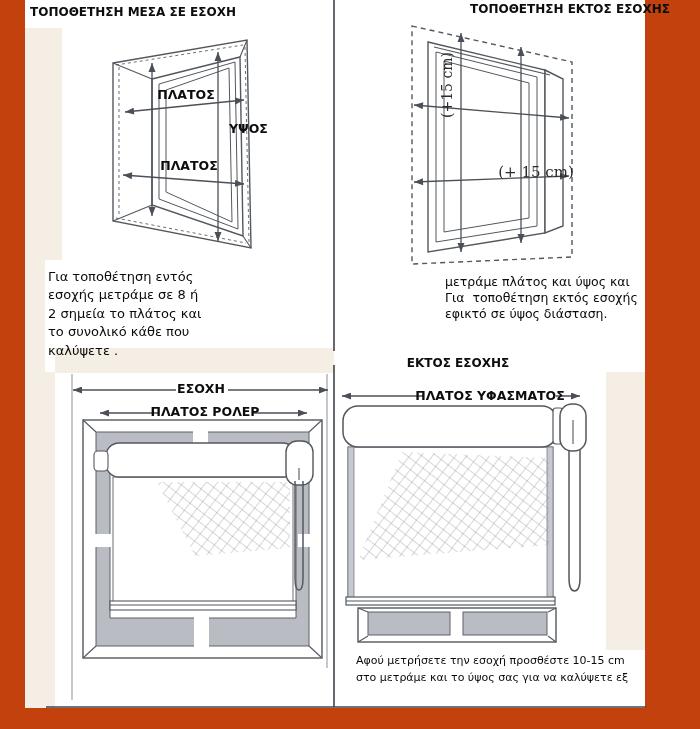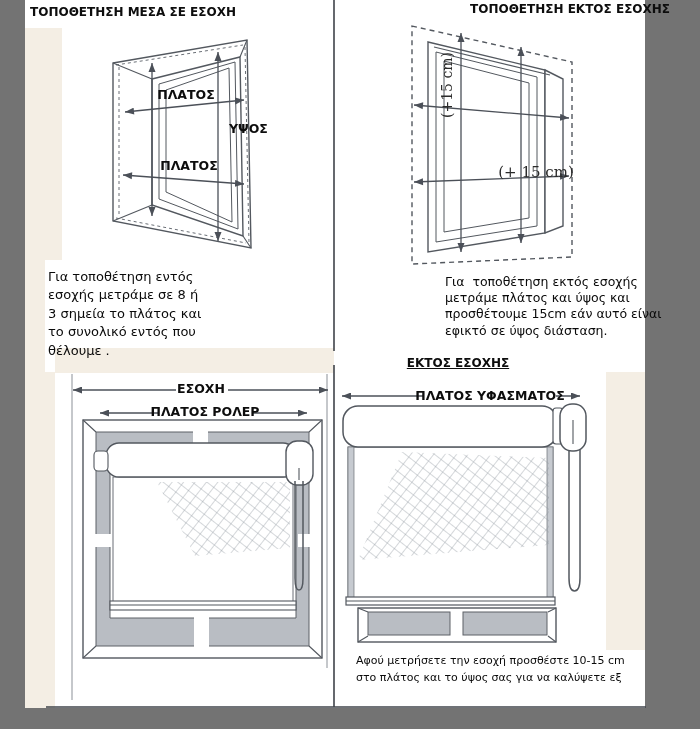--- a/index.html
+++ b/index.html
@@ -1,24 +1,24 @@
 <!DOCTYPE html>
 <html><head>
 <meta charset="utf-8">
 <style>
   html,body{margin:0;padding:0;}
-  .page{position:relative;width:700px;height:729px;background:#737373;overflow:hidden;
+  .page{position:relative;width:700px;height:729px;background:#c2410c;overflow:hidden;
         font-family:"DejaVu Sans",sans-serif;}
   .panel{position:absolute;left:25px;top:0;width:620px;height:708px;background:#ffffff;}
   .patch{position:absolute;background:#f4eee4;}
   svg.art{position:absolute;left:0;top:0;z-index:3;}
   .htitle{position:absolute;z-index:4;font-weight:bold;font-size:12px;color:#0d0d0d;white-space:pre;}
   .t-tl{left:30px;top:5px;}
   .t-tr{left:470px;top:2px;text-align:right;}
-  .t-br{left:378px;top:356px;width:160px;text-align:center;text-decoration:underline;}
+  .t-br{left:378px;top:356px;width:160px;text-align:center;}
   .note{position:absolute;z-index:4;font-weight:normal;color:#0a0a0a;}
   .note .nl{display:block;white-space:pre;}
   .note-left{left:48px;top:268px;font-size:13px;line-height:18.4px;}
   .note-right{left:445px;top:274px;font-size:12.5px;line-height:16.2px;}
   .note-bottom{left:356px;top:652px;font-size:11px;line-height:17px;}
   
   .wfill{fill:#ffffff;stroke:#53585f;stroke-width:1.4;}
   .nf{fill:none;stroke:#53585f;stroke-width:1;}
   .ln{stroke:#53585f;stroke-width:1.1;fill:none;}
   .dash{stroke:#6a6f76;stroke-width:1;fill:none;stroke-dasharray:3 3;}
@@ -45,33 +45,32 @@
   <div class="patch" style="left:55px;top:348px;width:279px;height:25px;"></div>
   <div class="patch" style="left:606px;top:372px;width:39px;height:278px;"></div>
 
   <div class="htitle t-tl">ΤΟΠΟΘΕΤΗΣΗ ΜΕΣΑ ΣΕ ΕΣΟΧΗ</div>
   <div class="htitle t-tr">ΤΟΠΟΘΕΤΗΣΗ ΕΚΤΟΣ ΕΣΟΧΗΣ</div>
   <div class="htitle t-br">ΕΚΤΟΣ ΕΣΟΧΗΣ</div>
 
   <div class="note note-left">
     <span class="nl">Για τοποθέτηση εντός</span>
     <span class="nl">εσοχής μετράμε σε 8 ή</span>
-    <span class="nl">3 σημεία το πλάτος και</span>
-    <span class="nl">το συνολικό εντός που</span>
-    <span class="nl">θέλουμε .</span>
+    <span class="nl">2 σημεία το πλάτος και</span>
+    <span class="nl">το συνολικό κάθε που</span>
+    <span class="nl">καλύψετε .</span>
   </div>
   <div class="note note-right">
+    <span class="nl">μετράμε πλάτος και ύψος και</span>
     <span class="nl">Για  τοποθέτηση εκτός εσοχής</span>
-    <span class="nl">μετράμε πλάτος και ύψος και</span>
-    <span class="nl">προσθέτουμε 15cm εάν αυτό είναι</span>
     <span class="nl">εφικτό σε ύψος διάσταση.</span>
   </div>
   <div class="note note-bottom">
     <span class="nl">Αφού μετρήσετε την εσοχή προσθέστε 10-15 cm</span>
-    <span class="nl">στο πλάτος και το ύψος σας για να καλύψετε εξ</span>
+    <span class="nl">στο μετράμε και το ύψος σας για να καλύψετε εξ</span>
   </div>
 
   <svg class="art" width="700" height="729" viewBox="0 0 700 729">
     <defs>
       <marker id="ae" markerWidth="10" markerHeight="8" refX="9" refY="3.5" orient="auto" markerUnits="userSpaceOnUse">
         <path d="M0,0 L9,3.5 L0,7 Z" fill="#4b5058"></path>
       </marker>
       <marker id="as" markerWidth="10" markerHeight="8" refX="0" refY="3.5" orient="auto" markerUnits="userSpaceOnUse">
         <path d="M9,0 L0,3.5 L9,7 Z" fill="#4b5058"></path>
       </marker>

